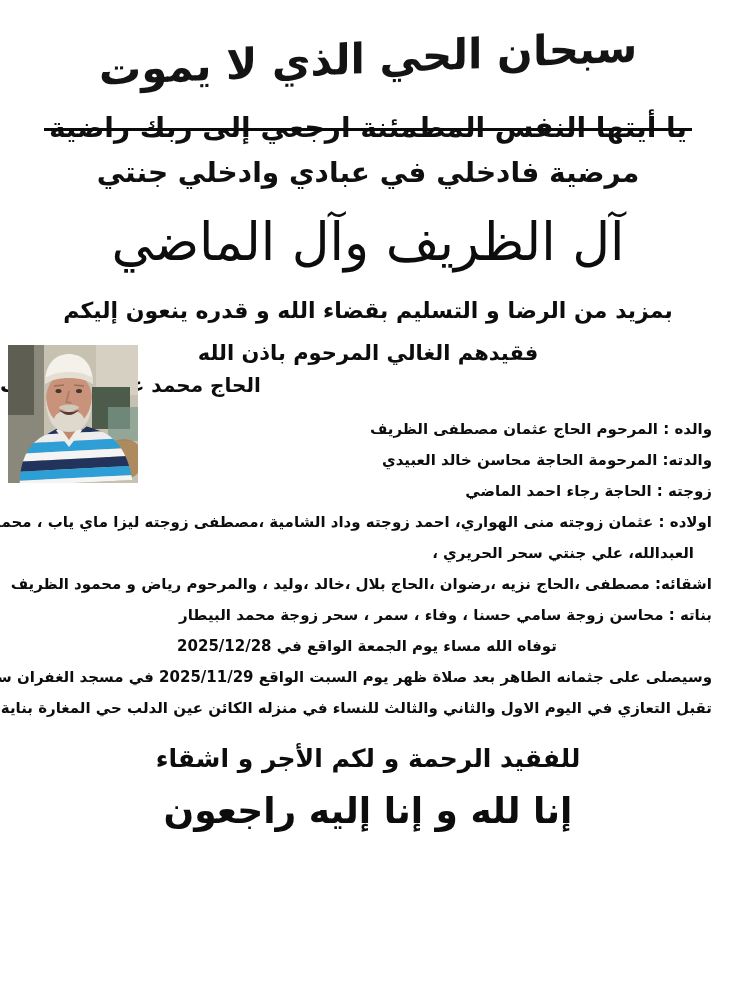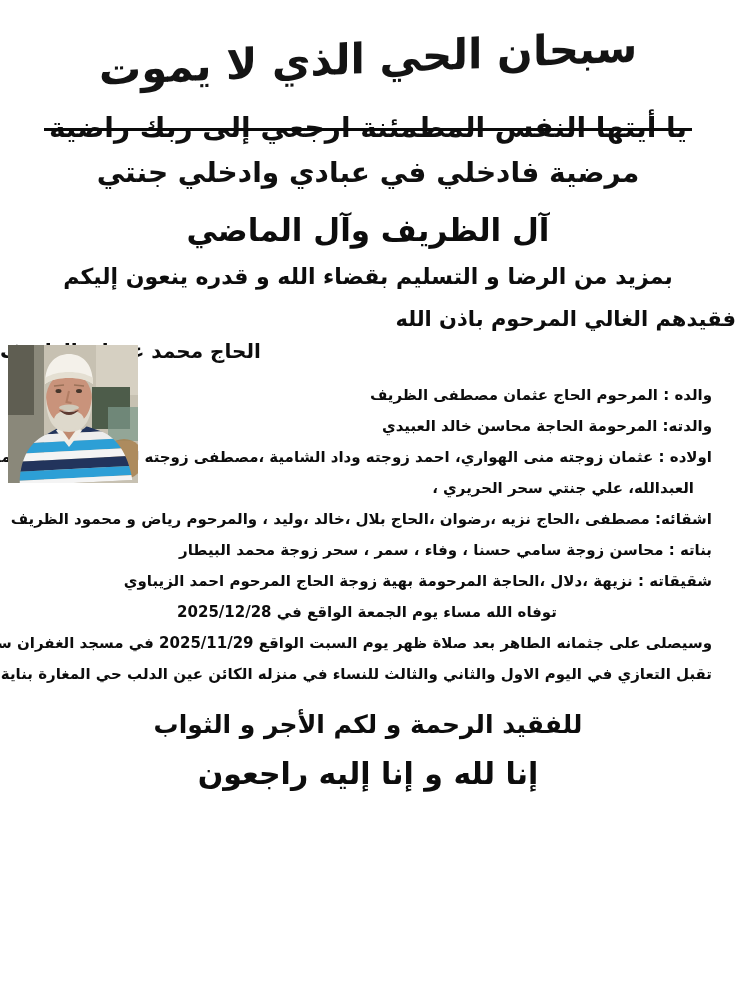--- a/index.html
+++ b/index.html
@@ -32,28 +32,28 @@
     font-size: 28px; font-weight: bold; line-height: 1.6;
     color: #101010;
   }
   .verse-rule {
     position: absolute; top: 22px; left: 2%;
     width: 96%; height: 3px; background: #0a0a0a;
   }
 
   .title {
     margin-top: 16px; text-align: center;
-    font-size: 31px; font-weight: bold;
+    font-size: 52px; font-weight: normal;
   }
   .subtitle {
-    margin-top: 16px; text-align: center;
+    margin-top: 26px; text-align: center;
     font-size: 22px; font-weight: bold;
   }
   .intro {
-    margin-top: 18px; 
+    margin-top: 18px; text-align: center;
     font-size: 21px; font-weight: bold;
   }
   .name {
     margin-top: 8px; text-align: left;
     font-size: 20px; font-weight: bold;
   }
 
   .photo {
     position: absolute; left: 8px; top: 345px;
     width: 130px; height: 138px;
@@ -67,21 +67,21 @@
   .dl {
     font-size: 15px; font-weight: bold;
     line-height: 20px; margin-bottom: 11px;
     text-align: right; white-space: nowrap;
   }
   .dl.indent { padding-right: 18px; }
   .dl.center { text-align: center; white-space: normal; }
 
   .closing { margin-top: 26px; text-align: center; }
   .closing-line1 { font-size: 25px; font-weight: bold; }
-  .closing-line2 { font-size: 30px; font-weight: bold; margin-top: 17px; }
+  .closing-line2 { font-size: 36px; font-weight: bold; margin-top: 17px; }
 </style>
 </head>
 <body dir="rtl" lang="ar">
 
 <main class="page">
 
   <header class="callig-top">
     <div class="callig-top-text">سبحان الحي الذي لا يموت</div>
   </header>
 
@@ -141,28 +141,28 @@
       <path d="M66,40 L76,41" stroke="#9a7158" stroke-width="1.5"></path>
 
       <path d="M37,39 C37,17 49,9 61,9 C73,9 85,17 85,39 C74,30 48,30 37,39 Z" fill="#f4f1ea"></path>
       <path d="M37,39 C48,31 74,31 85,39 L85,33 C73,25 49,25 37,33 Z" fill="#e4dfd2"></path>
     </svg>
   </figure>
 
   <section class="details">
     <div class="dl">والده : المرحوم الحاج عثمان مصطفى الظريف</div>
     <div class="dl">والدته: المرحومة الحاجة محاسن خالد العبيدي</div>
+    <div class="dl">زوجته : الحاجة رجاء احمد الماضي</div>
     <div class="dl">اولاده : عثمان زوجته منى الهواري، احمد زوجته وداد الشامية ،مصطفى زوجته ليزا ماي ياب ، محمود زوجته ايفا</div>
     <div class="dl indent">العبدالله، علي جنتي سحر الحريري ،</div>
     <div class="dl">اشقائه: مصطفى ،الحاج نزيه ،رضوان ،الحاج بلال ،خالد ،وليد ، والمرحوم رياض و محمود الظريف</div>
     <div class="dl">بناته : محاسن زوجة سامي حسنا ، وفاء ، سمر ، سحر زوجة محمد البيطار</div>
-    <div class="dl">شقيقاته : نزيهة ،دلال ،الحاجة المرحومة بهية زوجة الحاج المرحوم احمد الزيباوي</div>
     <div class="dl center">توفاه الله مساء يوم الجمعة الواقع في 2025/12/28</div>
     <div class="dl">وسيصلى على جثمانه الطاهر بعد صلاة ظهر يوم السبت الواقع 2025/11/29 في مسجد الغفران سيروب ويوارى</div>
     <div class="dl">تقبل التعازي في اليوم الاول والثاني والثالث للنساء في منزله الكائن عين الدلب حي المغارة بناية حجازي</div>
   </section>
 
   <footer class="closing">
-    <div class="closing-line1">للفقيد الرحمة و لكم الأجر و الثواب</div>
+    <div class="closing-line1">للفقيد الرحمة و لكم الأجر و اشقاء</div>
     <div class="closing-line2">إنا لله و إنا إليه راجعون</div>
   </footer>
 
 </main>
 
 </body></html>

